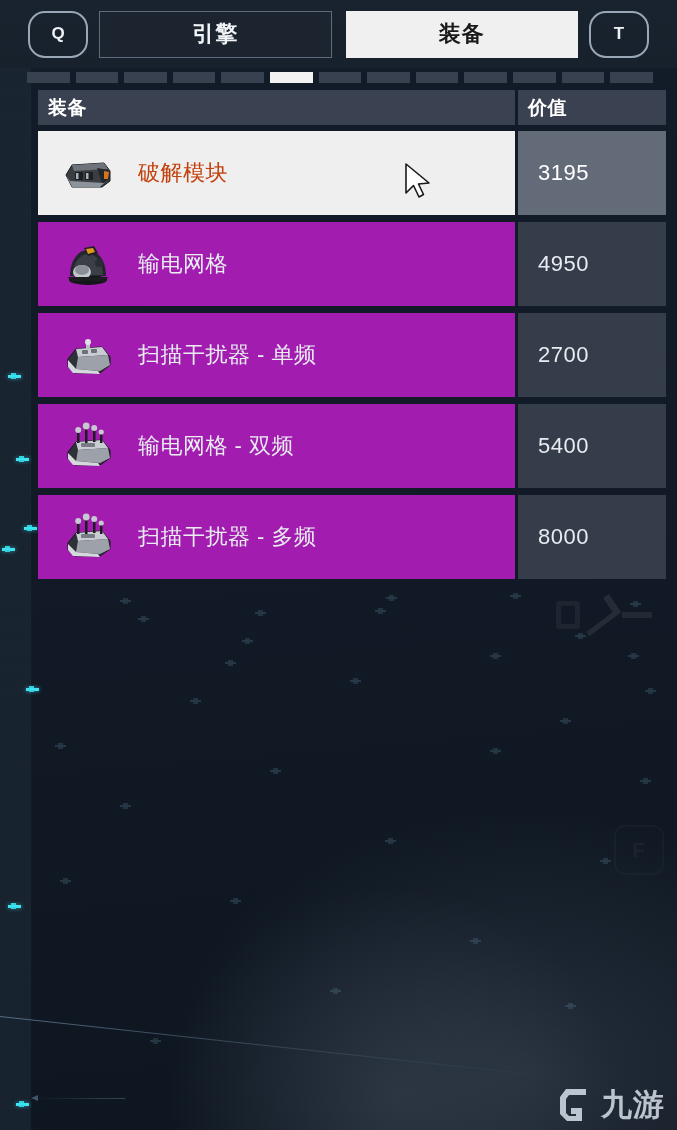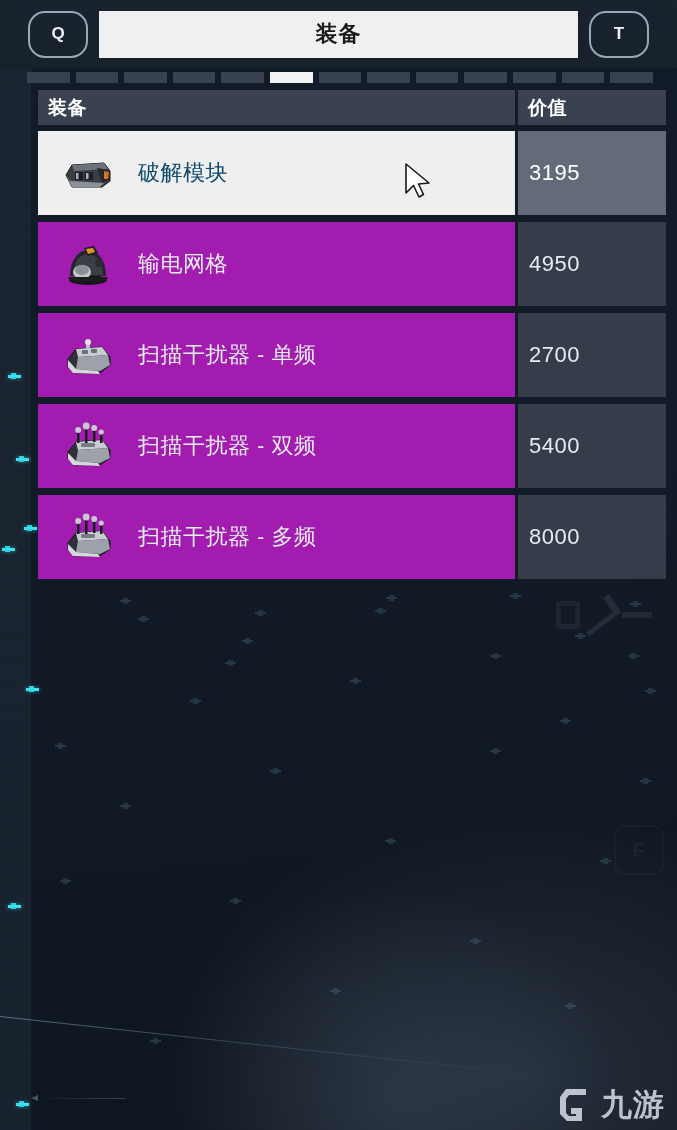--- a/index.html
+++ b/index.html
@@ -267,21 +267,21 @@
     width: 477px;
     background: #a21caf;
     display: flex;
     align-items: center;
   }
   .cell-value {
     width: 148px;
     background: #353d4b;
     display: flex;
     align-items: center;
-    padding-left: 11px;
+    padding-left: 20px;
     color: #e8ecf1;
     font-size: 22px;
     letter-spacing: 0.5px;
   }
   .trow.selected .cell-name {
     background: #efefef;
   }
   .trow.selected .cell-value {
     background: #636b79;
     color: #ffffff;
@@ -295,21 +295,21 @@
   }
   .item-icon svg { display: block; }
 
   .item-label {
     margin-left: 22px;
     font-size: 22px;
     color: #e9edf2;
     letter-spacing: 0.5px;
     white-space: nowrap;
   }
-  .trow.selected .item-label { color: #0c4a6e; }
+  .trow.selected .item-label { color: #c2410c; }
 
   
   .cursor {
     position: absolute;
     left: 404px; top: 163px;
     width: 30px; height: 38px;
     pointer-events: none;
   }
 </style>
 </head>
@@ -385,20 +385,23 @@
       </svg>
     </div>
     <div class="wm-text">九游</div>
   </div>
 
   <div class="topbar">
     <div class="round-key">
       <span>Q</span>
     </div>
 
+    <div class="tab">
+      <span>引擎</span>
+    </div>
     <div class="tab active">
       <span>装备</span>
     </div>
 
     <div class="round-key">
       <span>T</span>
     </div>
   </div>
 
   <div class="pagestrip" id="pagestrip">
@@ -497,21 +500,21 @@
                 </g>
                 <g fill="#c6cad0">
                   <circle cx="18.2" cy="12" r="3"></circle>
                   <circle cx="26.2" cy="8" r="3.4"></circle>
                   <circle cx="34.2" cy="10" r="3"></circle>
                   <circle cx="41.2" cy="14" r="2.6"></circle>
                 </g>
                 <rect x="21" y="25" width="14" height="4" rx="1" fill="#777c84"></rect>
               </svg>
             </div>
-            <div class="item-label">扫描干扰器 - 双频</div>
+            <div class="item-label">输电网格 - 双频</div>
           </div>
           <div class="cell-value">5400</div>
         </div>
         <div class="trow">
           <div class="cell-name">
             <div class="item-icon">
               <svg width="56" height="56" viewBox="0 0 56 56">
                 <path d="M8 34 L16 24 L42 22 L50 32 L50 40 L40 47 L14 47 L8 41 Z" fill="#2e3137" stroke="#15171b" stroke-width="1"></path>
                 <path d="M16 24 L42 22 L48 30 L18 32 Z" fill="#c9ccd2"></path>
                 <path d="M18 32 L48 30 L50 40 L40 45 L16 43 Z" fill="#9da2aa"></path>

